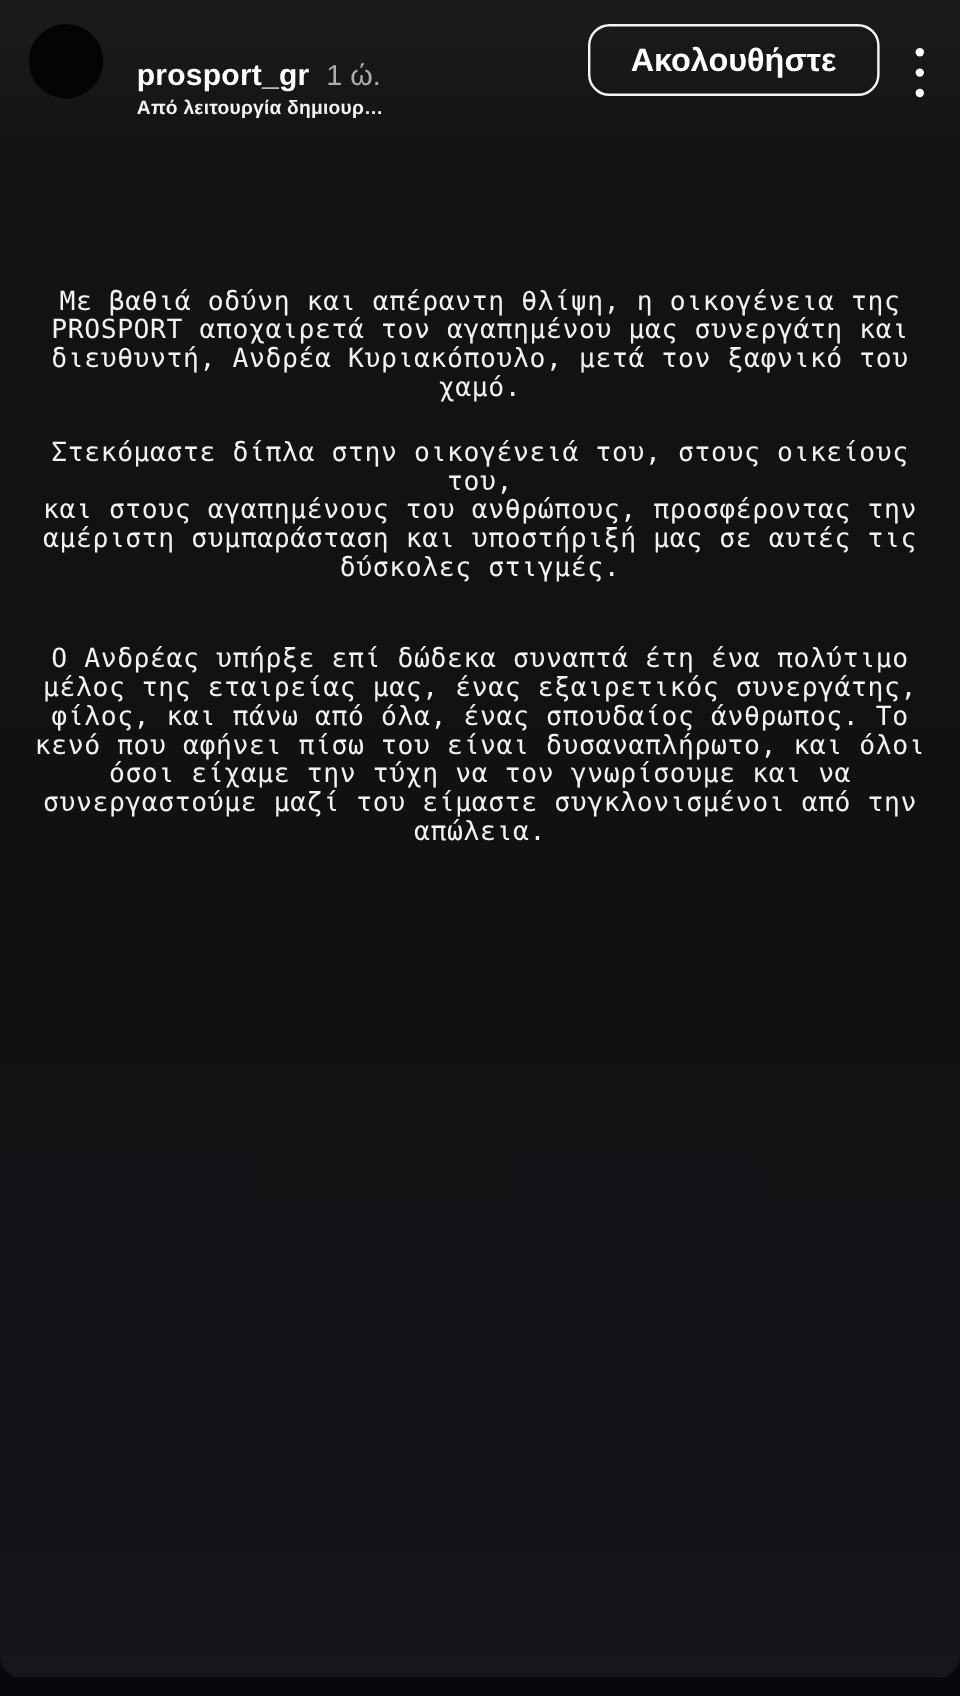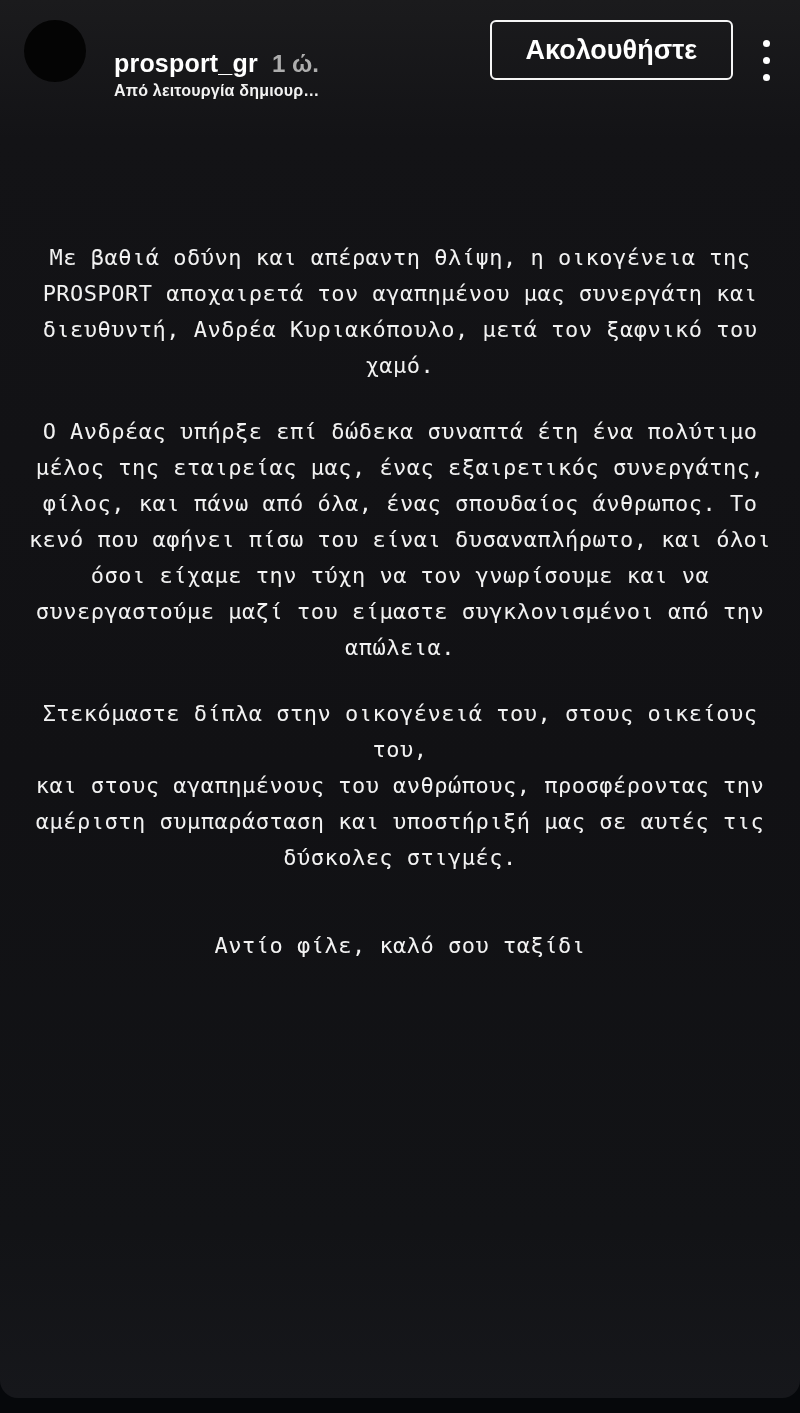--- a/index.html
+++ b/index.html
@@ -45,40 +45,40 @@
   }
   .username{
     font-size:25px;
     font-weight:700;
     color:#ffffff;
     letter-spacing:.2px;
     cursor:pointer;
   }
   .timestamp{
     font-size:24px;
-    font-weight:700;
+    font-weight:400;
     color:#adadad;
     margin-top:28px;
   }
   .subtitle{
     font-size:16px;
     font-weight:700;
     color:#f2f2f2;
     letter-spacing:.2px;
     white-space:nowrap;
     overflow:hidden;
     text-overflow:ellipsis;
     max-width:300px;
   }
   .follow-btn{
     margin-left:auto;
     margin-top:0;
     background:transparent;
     border:2.5px solid #f5f5f5;
-    border-radius:6px;
+    border-radius:18px;
     color:#ffffff;
     font-family:"Liberation Sans", sans-serif;
     font-size:27px;
     font-weight:700;
     padding:12px 34px;
     line-height:1.2;
     cursor:pointer;
   }
   .kebab-menu{
     margin-left:26px;
@@ -96,21 +96,21 @@
   }
   
   .story-body{
     padding:140px 12px 0 12px;
     text-align:center;
   }
   .story-body p{
     margin:0 0 30px 0;
     font-family:"DejaVu Sans Mono","Liberation Mono",monospace;
     font-size:22px;
-    line-height:36px;
+    line-height:24px;
     color:#f2f2f2;
     white-space:pre-line;
     letter-spacing:.5px;
   }
   .story-body p:last-child{
     margin-top:52px;
     margin-bottom:0;
   }
 </style>
 </head>
@@ -136,27 +136,26 @@
       <span class="dot"></span>
       <span class="dot"></span>
     </div>
   </div>
 
   <div class="story-body">
     <p>Με βαθιά οδύνη και απέραντη θλίψη, η οικογένεια της
 PROSPORT αποχαιρετά τον αγαπημένου μας συνεργάτη και
 διευθυντή, Ανδρέα Κυριακόπουλο, μετά τον ξαφνικό του
 χαμό.</p>
+    <p>Στεκόμαστε δίπλα στην οικογένειά του, στους οικείους του,
+και στους αγαπημένους του ανθρώπους, προσφέροντας την
+αμέριστη συμπαράσταση και υποστήριξή μας σε αυτές τις
+δύσκολες στιγμές.</p>
     <p>Ο Ανδρέας υπήρξε επί δώδεκα συναπτά έτη ένα πολύτιμο
 μέλος της εταιρείας μας, ένας εξαιρετικός συνεργάτης,
 φίλος, και πάνω από όλα, ένας σπουδαίος άνθρωπος. Το
 κενό που αφήνει πίσω του είναι δυσαναπλήρωτο, και όλοι
 όσοι είχαμε την τύχη να τον γνωρίσουμε και να
 συνεργαστούμε μαζί του είμαστε συγκλονισμένοι από την
 απώλεια.</p>
-    <p>Στεκόμαστε δίπλα στην οικογένειά του, στους οικείους του,
-και στους αγαπημένους του ανθρώπους, προσφέροντας την
-αμέριστη συμπαράσταση και υποστήριξή μας σε αυτές τις
-δύσκολες στιγμές.</p>
-    <p>Αντίο φίλε, καλό σου ταξίδι</p>
   </div>
 
 </div>
 
 </body></html>

